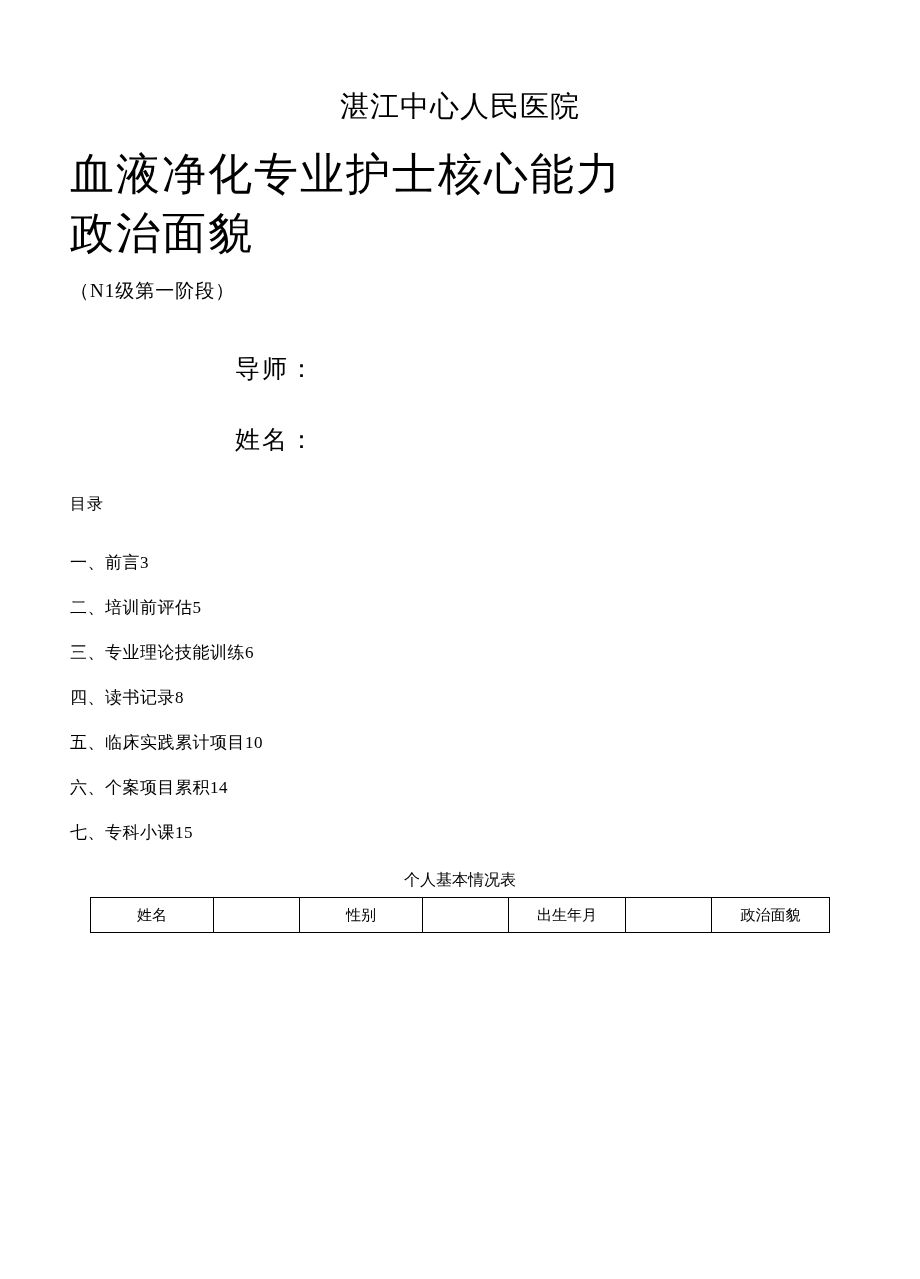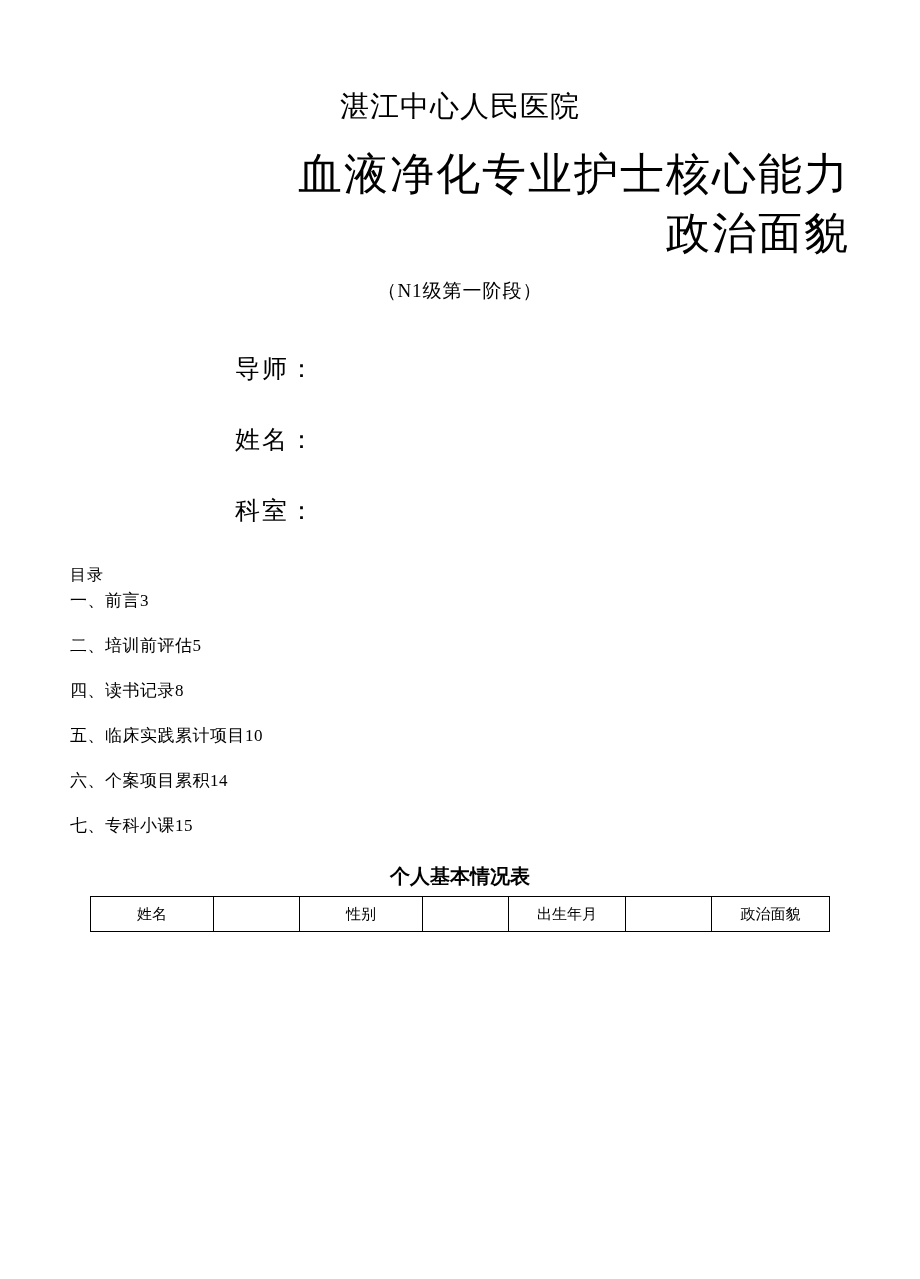--- a/index.html
+++ b/index.html
@@ -26,33 +26,33 @@
   .hospital-name {
     text-align: center;
     font-size: 29px;
     letter-spacing: 1px;
     font-family: "DejaVu Serif", "Liberation Serif", serif;
     margin: 28px 0 0 0;
     line-height: 1.3;
   }
 
   .main-title {
-    text-align: right;
+    text-align: left;
     font-size: 44px;
     font-family: "DejaVu Serif", "Liberation Serif", serif;
     line-height: 1.35;
     margin: 18px 0 0 0;
     letter-spacing: 2px;
   }
   .main-title .line2 {
     display: block;
   }
 
   .subtitle {
-    text-align: center;
+    text-align: left;
     font-size: 19px;
     margin: 16px 0 0 0;
     letter-spacing: 1px;
   }
 
   .fields {
     margin: 48px 0 0 0;
     padding-left: 165px;
   }
   .field-row {
@@ -62,35 +62,35 @@
   }
 
   .toc-title {
     text-align: left;
     font-size: 16px;
     margin: 24px 0 0 0;
     letter-spacing: 1px;
   }
 
   .toc {
-    margin: 3px 0 0 0;
+    margin: 36px 0 0 0;
     padding: 0;
     list-style: none;
   }
   .toc li {
     font-size: 17px;
     margin-bottom: 22px;
     letter-spacing: 0.5px;
   }
 
   .table-caption {
     text-align: center;
-    font-size: 20px;
+    font-size: 16px;
     margin: 26px 0 6px 0;
-    font-weight: bold;
+    font-weight: normal;
   }
 
   table.info-table {
     border-collapse: collapse;
     width: 740px;
     margin: 0 auto;
     table-layout: fixed;
   }
   table.info-table td {
     border: 1px solid #000000;
@@ -114,28 +114,28 @@
   <div class="main-title">
     <span>血液净化专业护士核心能力</span>
     <span class="line2">政治面貌</span>
   </div>
 
   <div class="subtitle">（N1级第一阶段）</div>
 
   <div class="fields">
     <div class="field-row">导师：</div>
     <div class="field-row">姓名：</div>
-    <div class="field-row">科室：</div>
   </div>
 
   <div class="toc-title">目录</div>
 
   <ul class="toc">
     <li>一、前言3</li>
     <li>二、培训前评估5</li>
+    <li>三、专业理论技能训练6</li>
     <li>四、读书记录8</li>
     <li>五、临床实践累计项目10</li>
     <li>六、个案项目累积14</li>
     <li>七、专科小课15</li>
   </ul>
 
   <div class="table-caption">个人基本情况表</div>
 
   <table class="info-table">
     <tbody>

